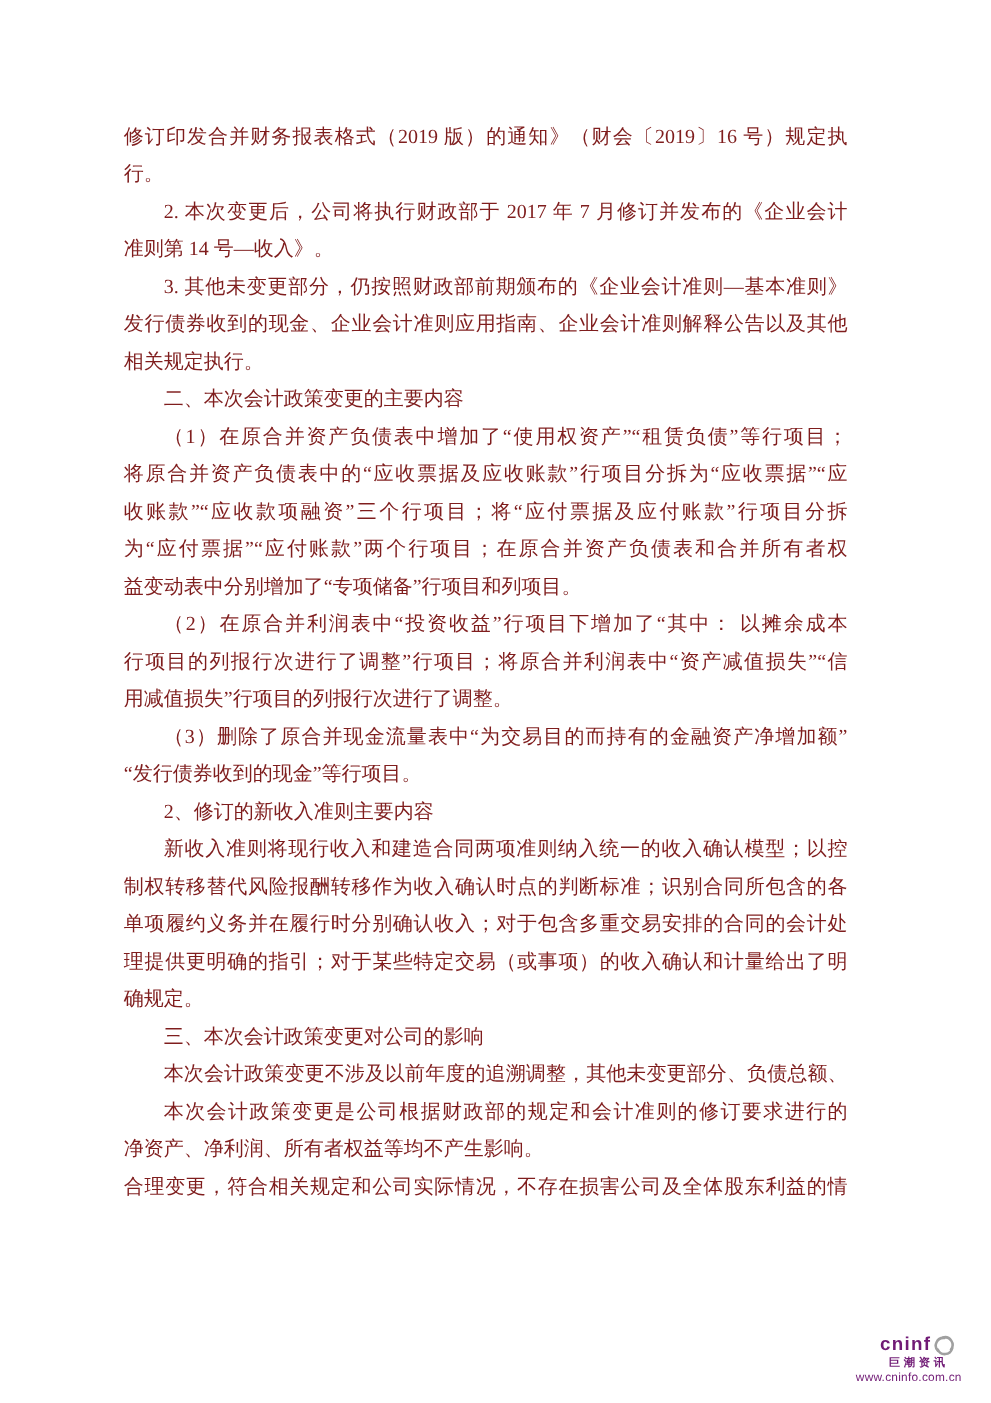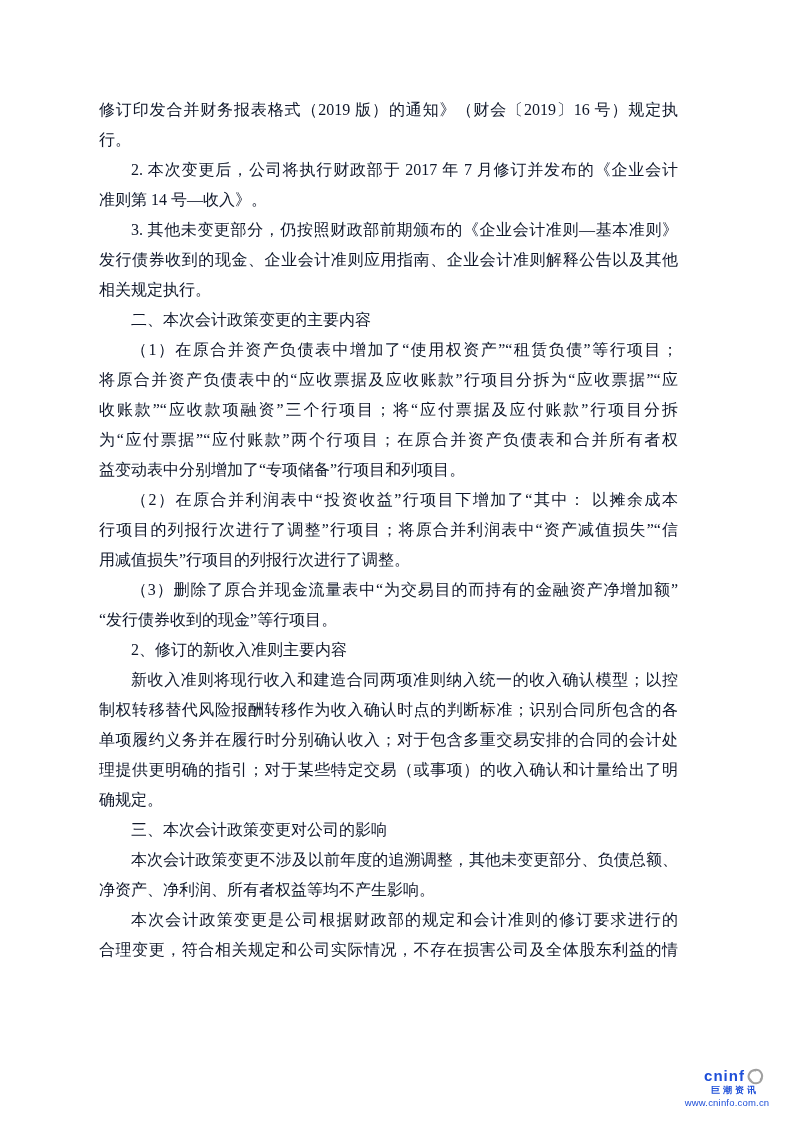--- a/index.html
+++ b/index.html
@@ -18,41 +18,41 @@
   .doc {
     position: absolute;
     left: 99px;
     top: 95px;
     width: 579px;
   }
   .line {
     height: 30px;
     line-height: 30px;
     font-size: 16px;
-    color: #0f172a;
+    color: #7f1d1d;
     text-align: justify;
     text-align-last: left;
     white-space: normal;
     overflow: visible;
   }
   .line.fill {
     text-align-last: justify;
   }
   .line.indent {
     text-indent: 32px;
   }
   .line.bold {
     font-weight: normal;
   }
   .logo {
     position: absolute;
     right: 18px;
     bottom: 14px;
     width: 96px;
-    color: #1d4ed8;
+    color: #701a75;
     font-family: "Liberation Sans", "DejaVu Sans", sans-serif;
     text-align: center;
     line-height: 1.1;
   }
   .logo-row {
     display: flex;
     align-items: center;
     justify-content: center;
     gap: 2px;
     margin-left: 14px;
@@ -105,22 +105,22 @@
       <div class="line fill indent">（3）删除了原合并现金流量表中“为交易目的而持有的金融资产净增加额”</div>
       <div class="line">“发行债券收到的现金”等行项目。</div>
       <div class="line indent">2、修订的新收入准则主要内容</div>
       <div class="line fill indent">新收入准则将现行收入和建造合同两项准则纳入统一的收入确认模型；以控</div>
       <div class="line fill">制权转移替代风险报酬转移作为收入确认时点的判断标准；识别合同所包含的各</div>
       <div class="line fill">单项履约义务并在履行时分别确认收入；对于包含多重交易安排的合同的会计处</div>
       <div class="line fill">理提供更明确的指引；对于某些特定交易（或事项）的收入确认和计量给出了明</div>
       <div class="line">确规定。</div>
       <div class="line indent bold">三、本次会计政策变更对公司的影响</div>
       <div class="line fill indent">本次会计政策变更不涉及以前年度的追溯调整，其他未变更部分、负债总额、</div>
+      <div class="line fill indent">本次会计政策变更是公司根据财政部的规定和会计准则的修订要求进行的</div>
       <div class="line">净资产、净利润、所有者权益等均不产生影响。</div>
-      <div class="line fill indent">本次会计政策变更是公司根据财政部的规定和会计准则的修订要求进行的</div>
       <div class="line fill">合理变更，符合相关规定和公司实际情况，不存在损害公司及全体股东利益的情</div>
     </div>
 
   <div class="logo">
     <div class="logo-row">
       <span class="logo-brand">cninf</span>
       <span class="logo-icon">
         <svg viewBox="0 0 20 20" xmlns="http://www.w3.org/2000/svg">
           <g stroke="#a0a0a0" fill="none" stroke-width="2.4" stroke-linecap="round">
             <path d="M4,15 A7.2,7.2 0 0 1 10,2.8"></path>

